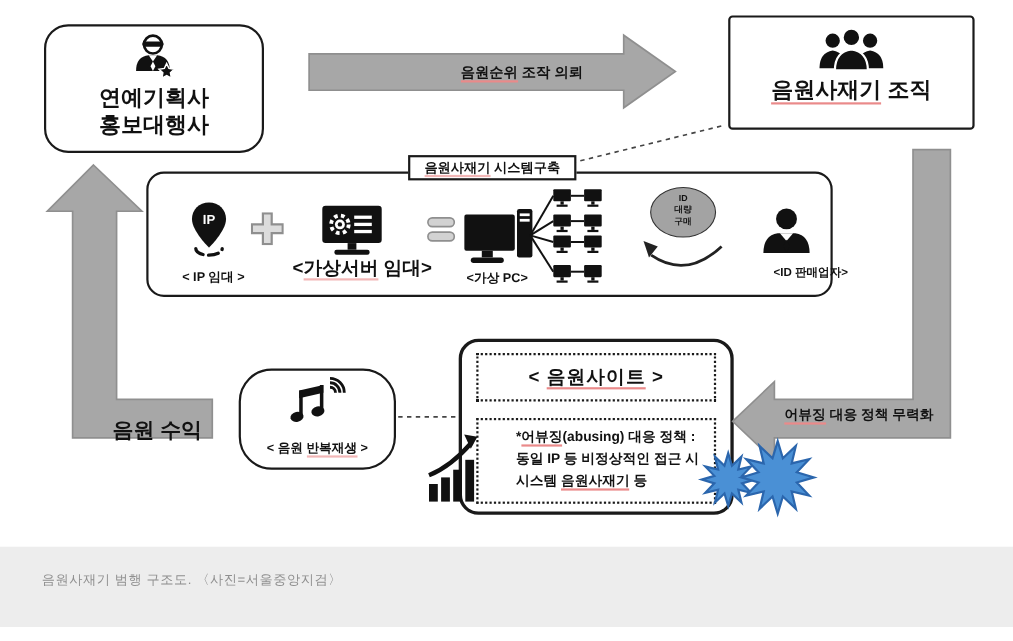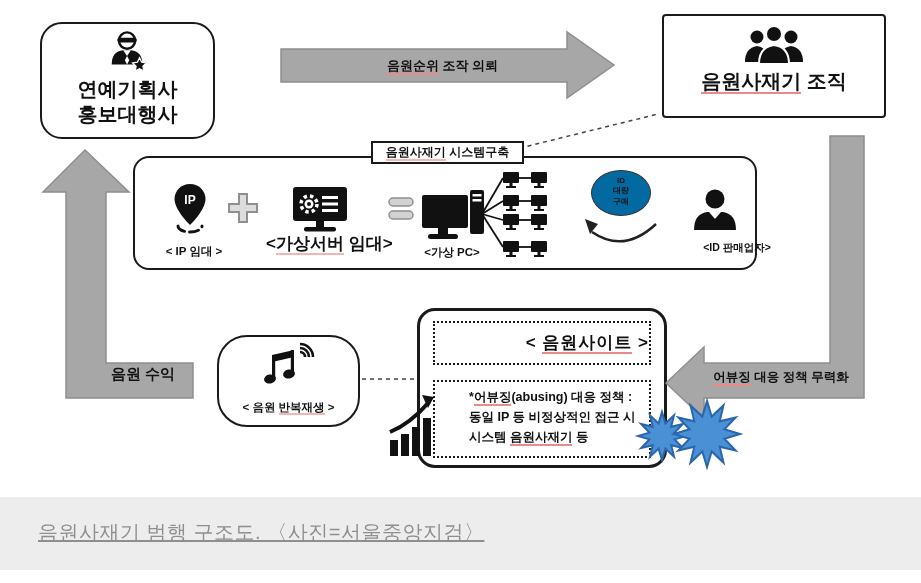--- a/index.html
+++ b/index.html
@@ -7,23 +7,23 @@
   .stage { position:relative; width:921px; height:583px; background:#fff; overflow:hidden; }
   .abs { position:absolute; }
   .box { position:absolute; background:#fff; border:2.5px solid #1a1a1a; border-radius:4px; z-index:2; }
   .lbl { position:absolute; font-weight:bold; color:#111; text-align:center; z-index:3; white-space:nowrap; }
   .ru { border-bottom:2px solid #ea8a8a; }
   .rul { border-bottom:2px solid #f2b6b6; }
   #overlay { position:absolute; left:0; top:0; z-index:4; }
   .ovl-txt { z-index:6; }
   .icon-wrap { display:block; margin:0 auto; }
   .caption-band { position:absolute; left:0; top:497px; width:921px; height:73px; background:#ededed; z-index:0; }
-  .caption-text { position:absolute; left:38px; top:22px; font-size:20px; color:#8f8f8f; letter-spacing:0.5px;text-decoration:underline; }
+  .caption-text { position:absolute; left:38px; top:22px; font-size:12px; color:#8f8f8f; letter-spacing:0.5px; }
   .dotted { position:absolute; border:2px dotted #1a1a1a; background:#fff; }
-  .oval { position:absolute; border:1.5px solid #333; border-radius:50%; background:#0369a1; z-index:3;
+  .oval { position:absolute; border:1.5px solid #333; border-radius:50%; background:#a3a3a3; z-index:3;
           font-size:8px; font-weight:bold; color:#111; text-align:center; line-height:1.3; padding-top:5px; }
   .syslabel { position:absolute; left:355px; top:141px; width:153px; height:23px; background:#fff;
               border:2px solid #1a1a1a; z-index:5; font-size:12px; font-weight:bold; color:#111;
               text-align:center; line-height:19px; white-space:nowrap;margin-left:16px; }
 </style>
 </head>
 <body>
 
 <div class="stage">
 
@@ -106,21 +106,21 @@
       <rect x="412" y="427" width="8" height="29"></rect>
         <rect x="423" y="418" width="8" height="38"></rect>
       <path d="M 390,432 Q 410,424 429,402" fill="none" stroke="#111" stroke-width="4"></path>
       <polygon points="434,397 422,395 428,408"></polygon>
     </g>
 
     <polygon fill="#4a90d5" stroke="#2b66ad" stroke-width="2" points="686,436 674.6,439.4 682.8,448 671.2,445.2 674,456.8 665.4,448.6 662,460 658.6,448.6 650,456.8 652.8,445.2 641.2,448 649.4,439.4 638,436 649.4,432.6 641.2,424 652.8,426.8 650,415.2 658.6,423.4 662,412 665.4,423.4 674,415.2 671.2,426.8 682.8,424 674.6,432.6"></polygon>
     <polygon fill="#4a90d5" stroke="#2b66ad" stroke-width="2" points="740,434 724.4,438.7 735.6,450.5 719.7,446.7 723.5,462.6 711.7,451.4 707,467 702.3,451.4 690.5,462.6 694.3,446.7 678.4,450.5 689.6,438.7 674,434 689.6,429.3 678.4,417.5 694.3,421.3 690.5,405.4 702.3,416.6 707,401 711.7,416.6 723.5,405.4 719.7,421.3 735.6,417.5 724.4,429.3"></polygon>
   </svg>
 
-  <div class="box" style="left:40px; top:22px; width:175px; height:117px; border-radius:22px;">
+  <div class="box" style="left:40px; top:22px; width:200px; height:117px; border-radius:22px;">
     <svg class="icon-wrap" width="46" height="48" viewBox="0 0 48 48" style="margin-top:5px;">
       <circle cx="23" cy="11" r="8.5" fill="none" stroke="#111" stroke-width="2.5"></circle>
       <rect x="13" y="8" width="20" height="5" rx="2" fill="#111"></rect>
       <path d="M7,36 Q7,22 19,21 L27,21 Q39,22 39,36 Z" fill="#111"></path>
       <path d="M19,21 L23,27 L27,21 Z" fill="#fff"></path>
       <path d="M23,27 l2.3,4.5 -2.3,4.5 -2.3,-4.5 Z" fill="#fff"></path>
       <path d="M36,29 l2.2,4.6 5,0.7 -3.6,3.5 0.9,5 -4.5,-2.4 -4.5,2.4 0.9,-5 -3.6,-3.5 5,-0.7 Z" fill="#111" stroke="#fff" stroke-width="1.4"></path>
     </svg>
     <div style="text-align:center; font-weight:bold; font-size:20px; line-height:25px; color:#111;">
       <div>연예기획사</div>
@@ -206,28 +206,28 @@
       <rect x="10" y="14" width="3.2" height="23" fill="#111"></rect>
       <rect x="28.8" y="9" width="3.2" height="23" fill="#111"></rect>
       <ellipse cx="8" cy="38" rx="6" ry="4.5" fill="#111" transform="rotate(-12 8 38)"></ellipse>
       <ellipse cx="27" cy="33" rx="6" ry="4.5" fill="#111" transform="rotate(-12 27 33)"></ellipse>
     </svg>
     <div class="lbl" style="left:4px; top:63px; width:131px; font-size:11.5px; position:absolute;"><span>&lt; 음원 </span><span class="rul">반복재생</span><span> &gt;</span></div>
   </div>
 
   <div class="box" style="left:417px; top:308px; width:250px; height:160px; border-radius:18px; border-width:3px;">
     <div class="dotted" style="left:13px; top:10px; width:218px; height:44px;">
-      <div style="text-align:right; font-weight:bold; font-size:17px; line-height:40px; color:#111; letter-spacing:1px;"><span>&lt; </span><span class="ru">음원사이트</span><span> &gt;</span></div>
+      <div style="text-align:center; font-weight:bold; font-size:17px; line-height:40px; color:#111; letter-spacing:1px;"><span>&lt; </span><span class="ru">음원사이트</span><span> &gt;</span></div>
     </div>
     <div class="dotted" style="left:13px; top:69px; width:218px; height:78px; padding:5px 7px;">
       <div style="font-weight:bold; font-size:12.5px; line-height:20px; color:#111; text-align:left;margin-left:27px;">
         <div><span>*</span><span class="ru">어뷰징</span><span>(abusing) 대응 정책 :</span></div>
         <div>동일 IP 등 비정상적인 접근 시</div>
         <div><span>시스템 </span><span class="ru">음원사재기</span><span> 등</span></div>
       </div>
     </div>
   </div>
 
-  <div class="lbl ovl-txt" style="left:355px; top:57px; width:175px; font-size:13px;"><span class="ru">음원순위</span><span> 조작 의뢰</span></div>
-  <div class="lbl ovl-txt" style="left:97px; top:365px; width:92px; font-size:15px;">음원 수익</div>
+  <div class="lbl ovl-txt" style="left:355px; top:57px; width:175px; font-size:13px;text-align:right;"><span class="ru">음원순위</span><span> 조작 의뢰</span></div>
+  <div class="lbl ovl-txt" style="left:97px; top:378px; width:92px; font-size:19px;">음원 수익</div>
   <div class="lbl ovl-txt" style="left:701px; top:369px; width:160px; font-size:12.5px;"><span class="ru">어뷰징</span><span> 대응 정책 무력화</span></div>
 
 </div>
 
 </body></html>

